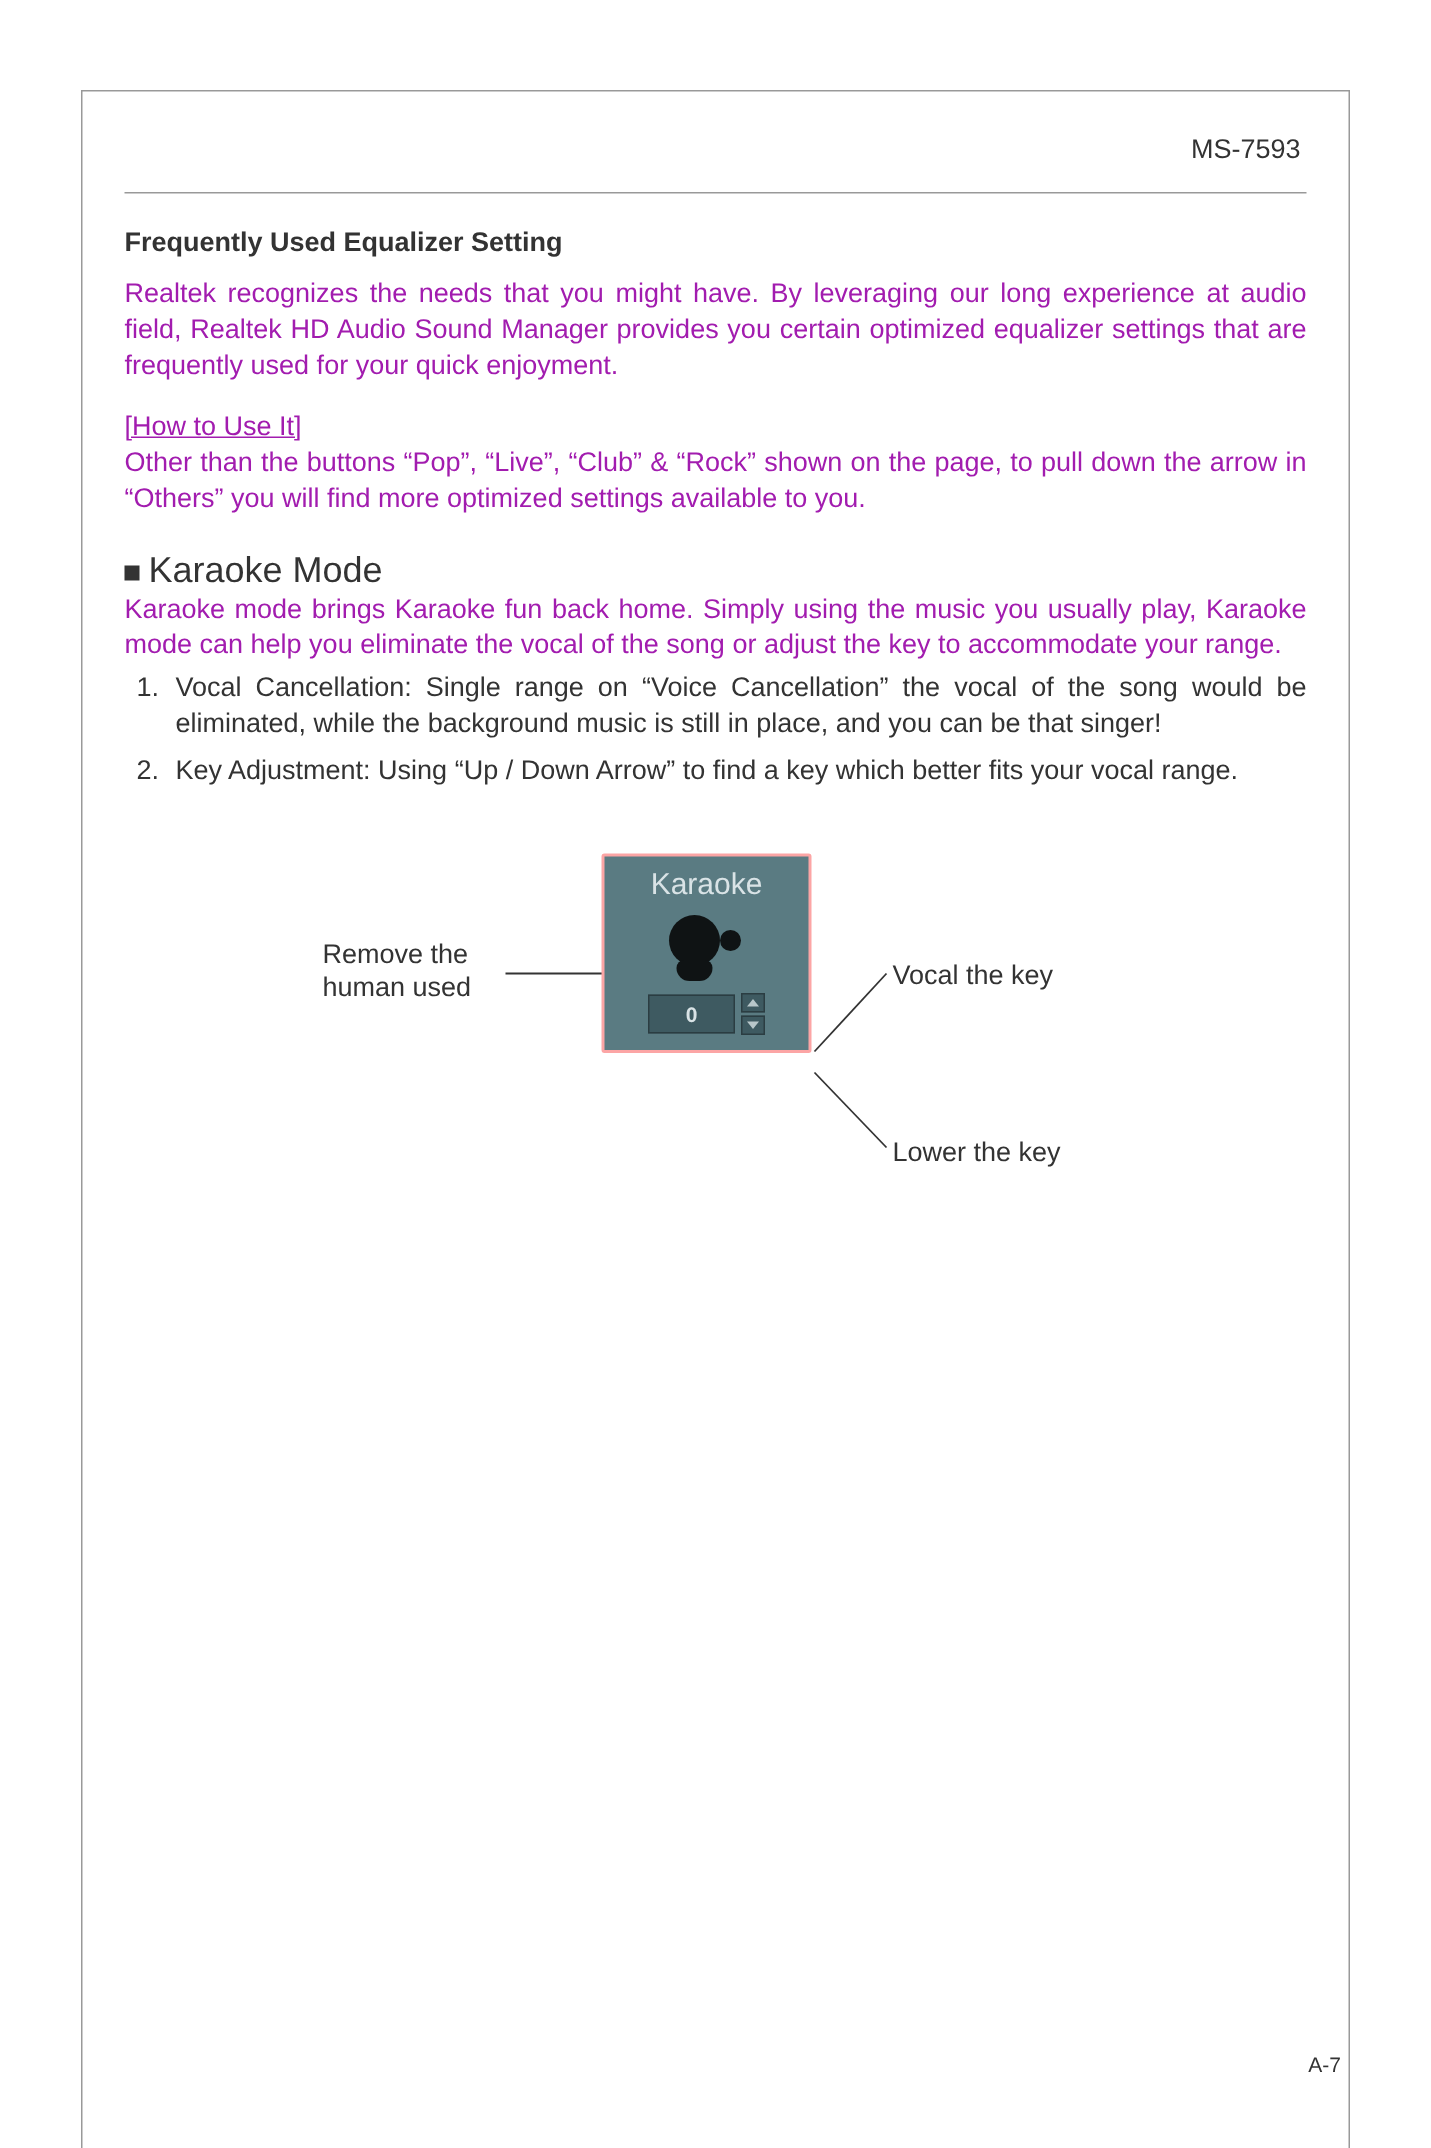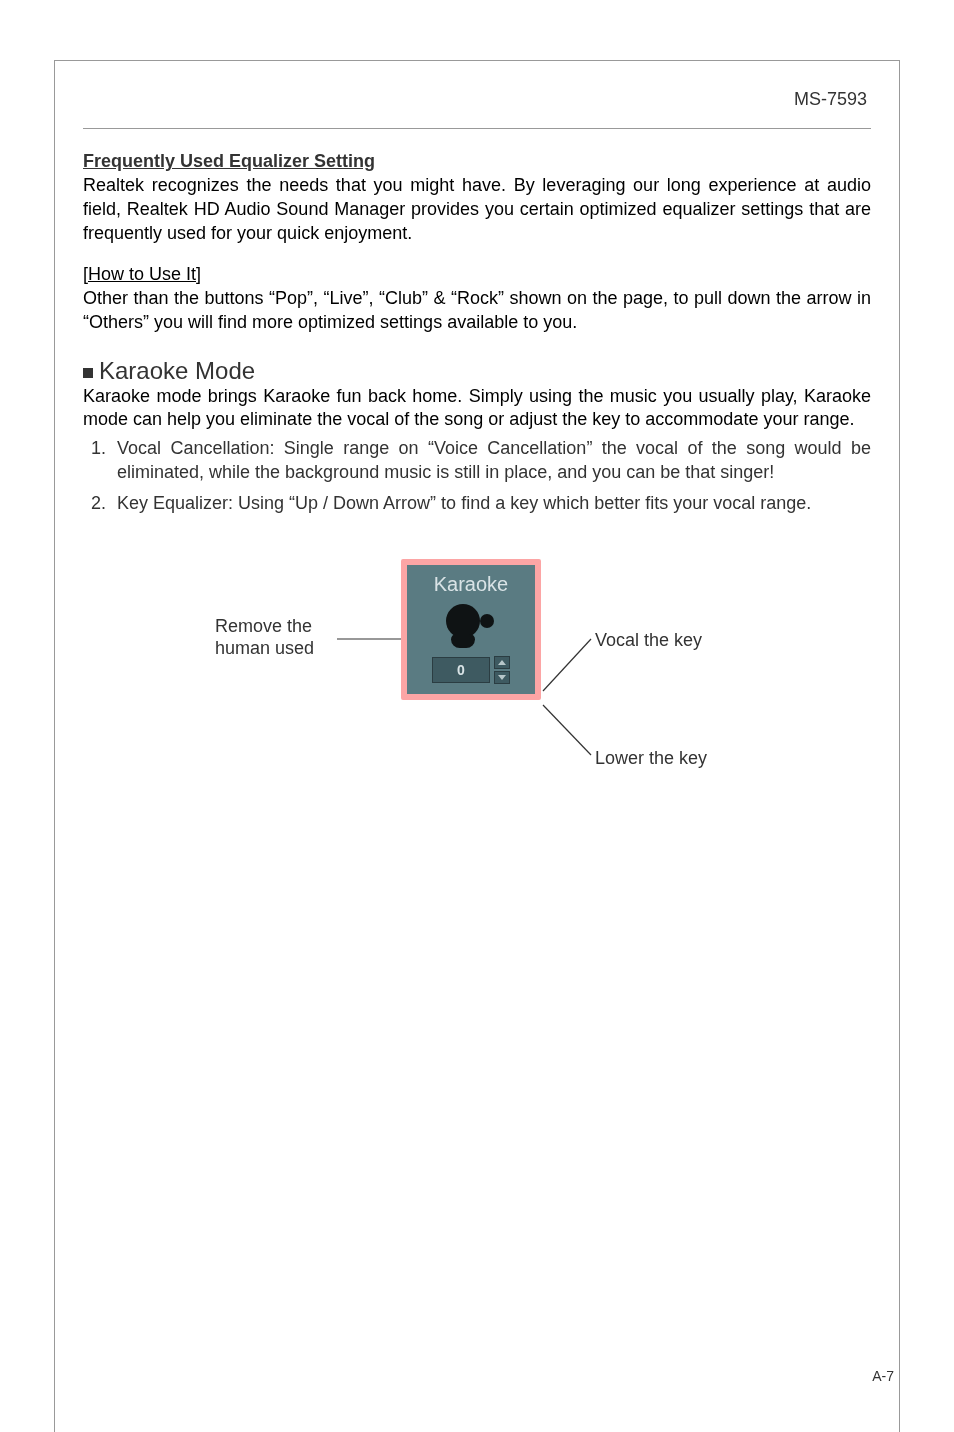--- a/index.html
+++ b/index.html
@@ -37,27 +37,26 @@
   }
   .hr {
     border: none;
     border-top: 1.5px solid #999;
     margin: 12px 0 22px 0;
   }
   .body-text {
     font-size: 18px;
     line-height: 1.32;
     text-align: justify;
-    color: #000000;
+    color: #a21caf;
   }
   .section-title {
     font-weight: bold;
     font-size: 18px;
-    margin-bottom: 2px;
-    text-decoration: underline;
+    margin-bottom: 12px;
   }
   .subhead {
     margin-top: 18px;
     text-decoration: underline;
   }
   .bullet-title {
     font-weight: normal;
     font-size: 24px;
     margin-top: 22px;
   }
@@ -85,21 +84,21 @@
     width: 100%;
     height: 260px;
     margin-top: 34px;
   }
   .karaoke-box {
     position: absolute;
     left: 318px;
     top: 10px;
     width: 140px;
     background: #5a7b82;
-    border: 6px solid #fca5a5;
+    border: 2px solid #fca5a5;
     border-radius: 2px;
     box-sizing: border-box;
     display: flex;
     flex-direction: column;
     align-items: center;
     padding: 6px 6px 10px 6px;
   }
   .karaoke-title {
     color: #d9e3e6;
     font-size: 20px;
@@ -231,21 +230,21 @@
     <div class="body-text subhead">[How to Use It]</div>
     <div class="body-text">Other than the buttons “Pop”, “Live”, “Club” &amp; “Rock” shown on the page, to pull down the arrow in “Others” you will find more optimized settings available to you.</div>
 
     <div class="bullet-title">
       <span class="square"></span><span>Karaoke Mode</span>
     </div>
     <div class="body-text">Karaoke mode brings Karaoke fun back home. Simply using the music you usually play, Karaoke mode can help you eliminate the vocal of the song or adjust the key to accommodate your range.</div>
 
     <ol class="custom">
       <li>Vocal Cancellation: Single range on “Voice Cancellation” the vocal of the song would be eliminated, while the background music is still in place, and you can be that singer!</li>
-      <li>Key Equalizer: Using “Up / Down Arrow” to find a key which better fits your vocal range.</li>
+      <li>Key Adjustment: Using “Up / Down Arrow” to find a key which better fits your vocal range.</li>
     </ol>
 
     <div class="figure-area">
       <svg class="lines" width="780" height="260">
         <line x1="254" y1="90" x2="320" y2="90" stroke="#333" stroke-width="1.2"></line>
         <line x1="460" y1="142" x2="508" y2="90" stroke="#333" stroke-width="1.2"></line>
         <line x1="460" y1="156" x2="508" y2="206" stroke="#333" stroke-width="1.2"></line>
       </svg>
 
       <div class="label label-left">Remove the human used</div>

